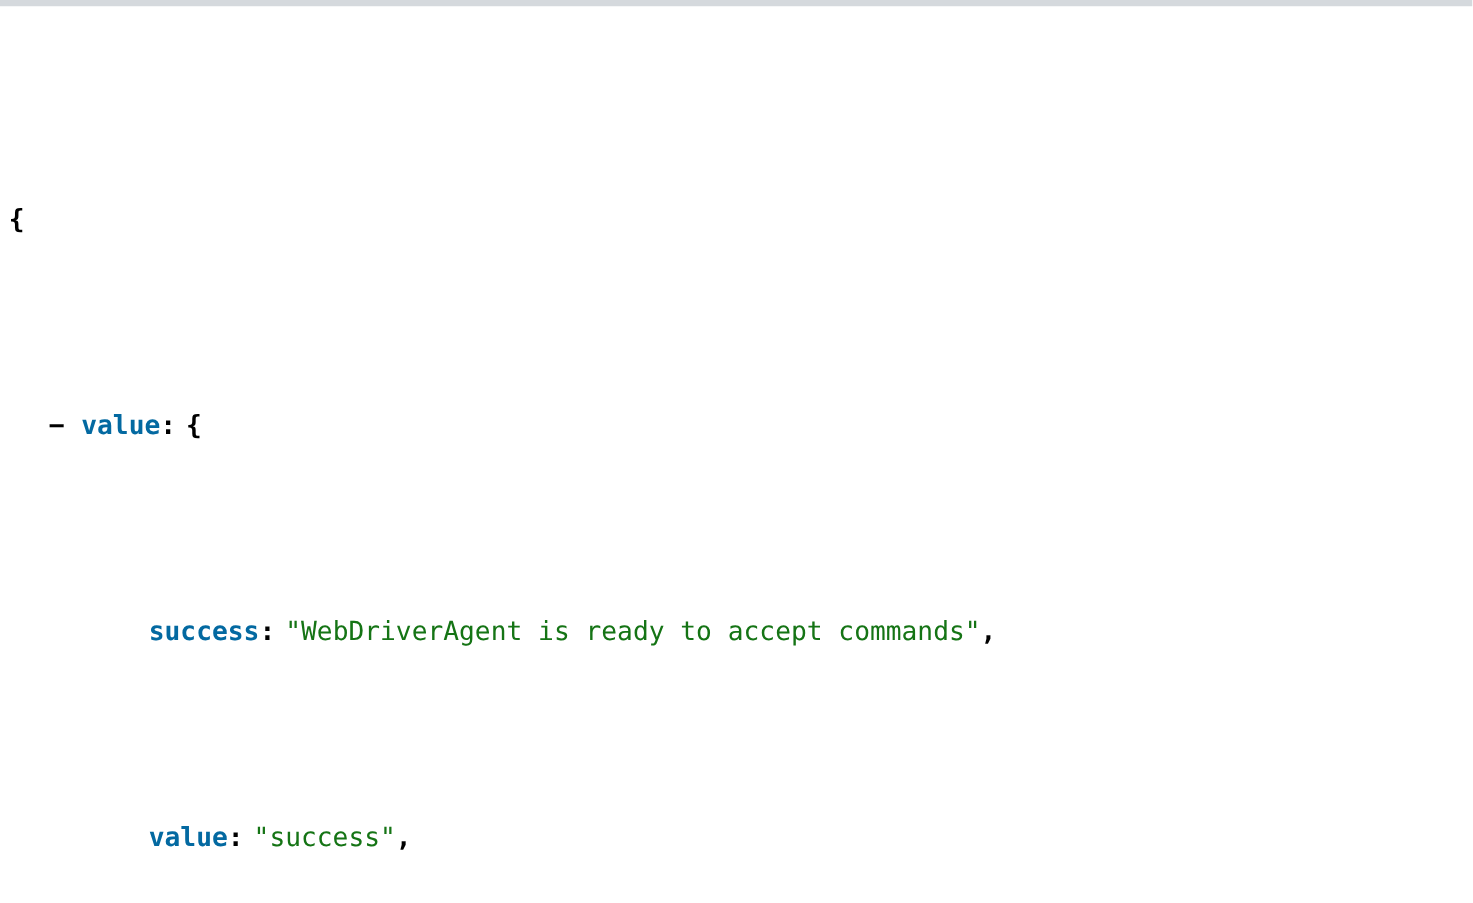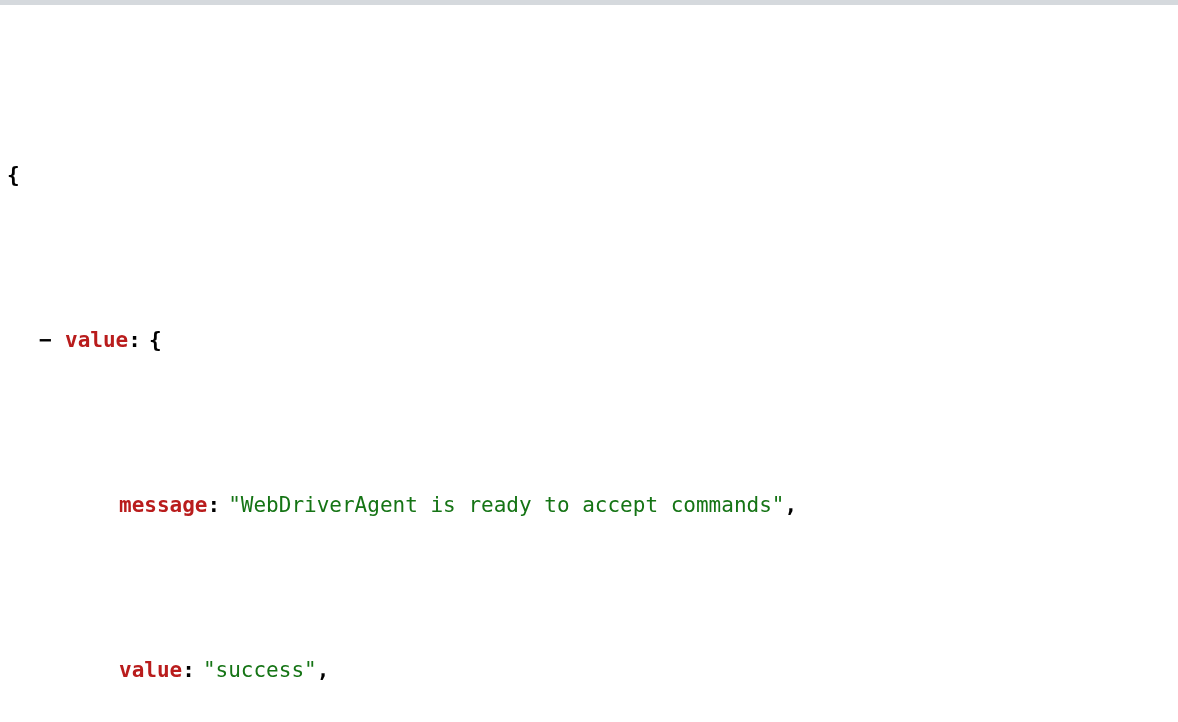--- a/index.html
+++ b/index.html
@@ -47,21 +47,21 @@
   .toggle {
     display: inline-block;
     color: #000000;
     font-weight: bold;
     cursor: pointer;
     width: 26px;
   }
 
   .key {
     font-weight: bold;
-    color: #b91c1c;
+    color: #0369a1;
   }
 
   .punct {
     font-weight: bold;
     color: #000000;
   }
 
   .brace {
     font-weight: bold;
     color: #000000;
@@ -81,21 +81,21 @@
 
 <div id="json-viewer">
 
   
   <div class="json-line ind-0"><span class="brace">{</span></div>
 
   
   <div class="json-line ind-1"><span class="toggle">−</span><span class="key">value</span><span class="punct">:</span><span class="sp"></span><span class="brace">{</span></div>
 
   
-  <div class="json-line ind-5"><span class="key">message</span><span class="punct">:</span><span class="sp"></span><span class="str">"WebDriverAgent is ready to accept commands"</span><span class="punct">,</span></div>
+  <div class="json-line ind-5"><span class="key">success</span><span class="punct">:</span><span class="sp"></span><span class="str">"WebDriverAgent is ready to accept commands"</span><span class="punct">,</span></div>
 
   
   <div class="json-line ind-5"><span class="key">value</span><span class="punct">:</span><span class="sp"></span><span class="str">"success"</span><span class="punct">,</span></div>
 
   
   
 
   
   
 

